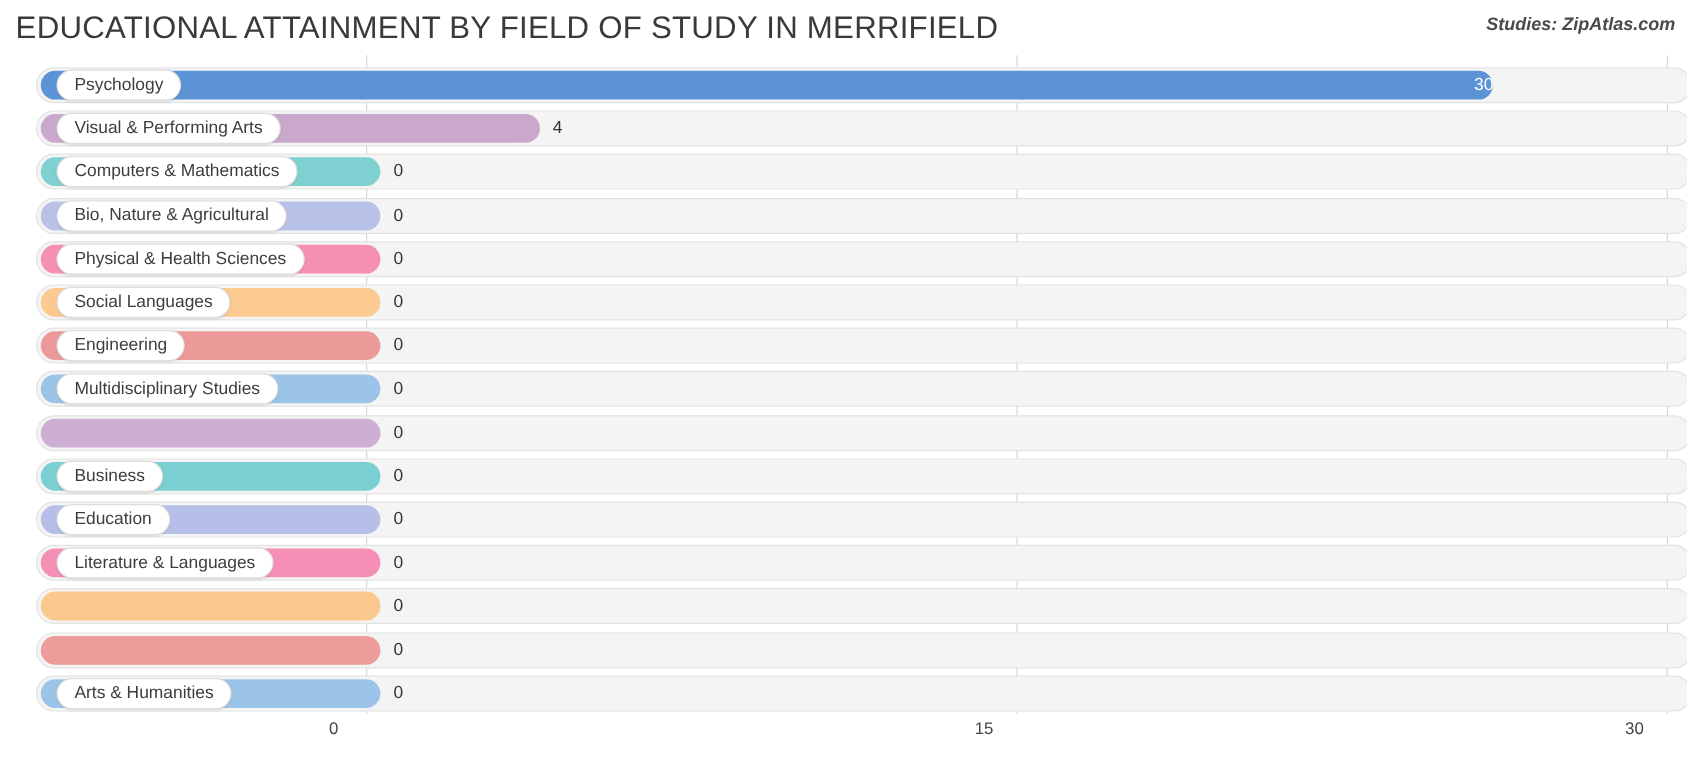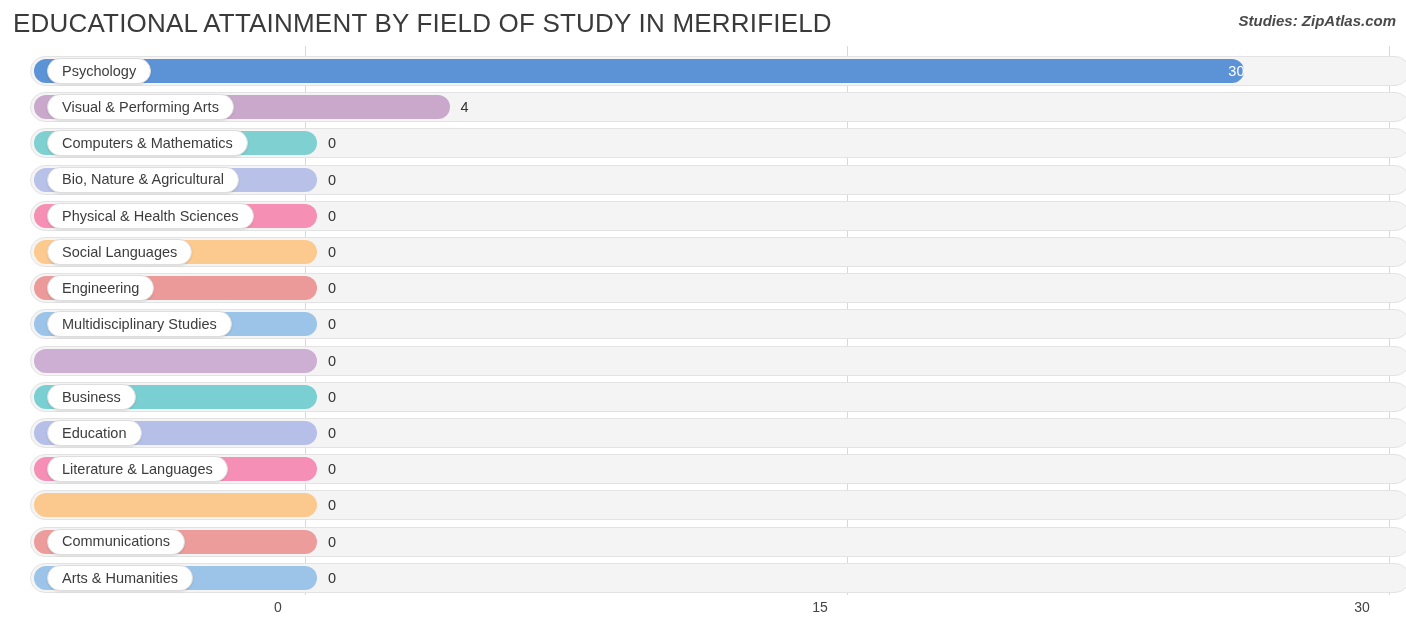--- a/index.html
+++ b/index.html
@@ -246,23 +246,20 @@
       <div class="value-out" style="left: 298px;">0</div>
     </div>
     <div class="row" style="top: 444.4px;">
       <div class="track"></div>
       <div class="bar" style="width: 283px; background: rgb(251, 200, 141);"></div>
       <div class="value-out" style="left: 298px;">0</div>
     </div>
     <div class="row" style="top: 480.6px;">
       <div class="track"></div>
       <div class="bar" style="width: 283px; background: rgb(235, 156, 155);"></div>
-      <div class="pill">
-        <span class="pill-label">Communications</span>
-      </div>
       <div class="value-out" style="left: 298px;">0</div>
     </div>
     <div class="row" style="top: 516.8px; text-align: center;">
       <div class="track"></div>
       <div class="bar" style="width: 283px; background: rgb(156, 196, 233);"></div>
       <div class="pill">
         <span class="pill-label">Arts &amp; Humanities</span>
       </div>
       <div class="value-out" style="left: 298px;">0</div>
     </div>

